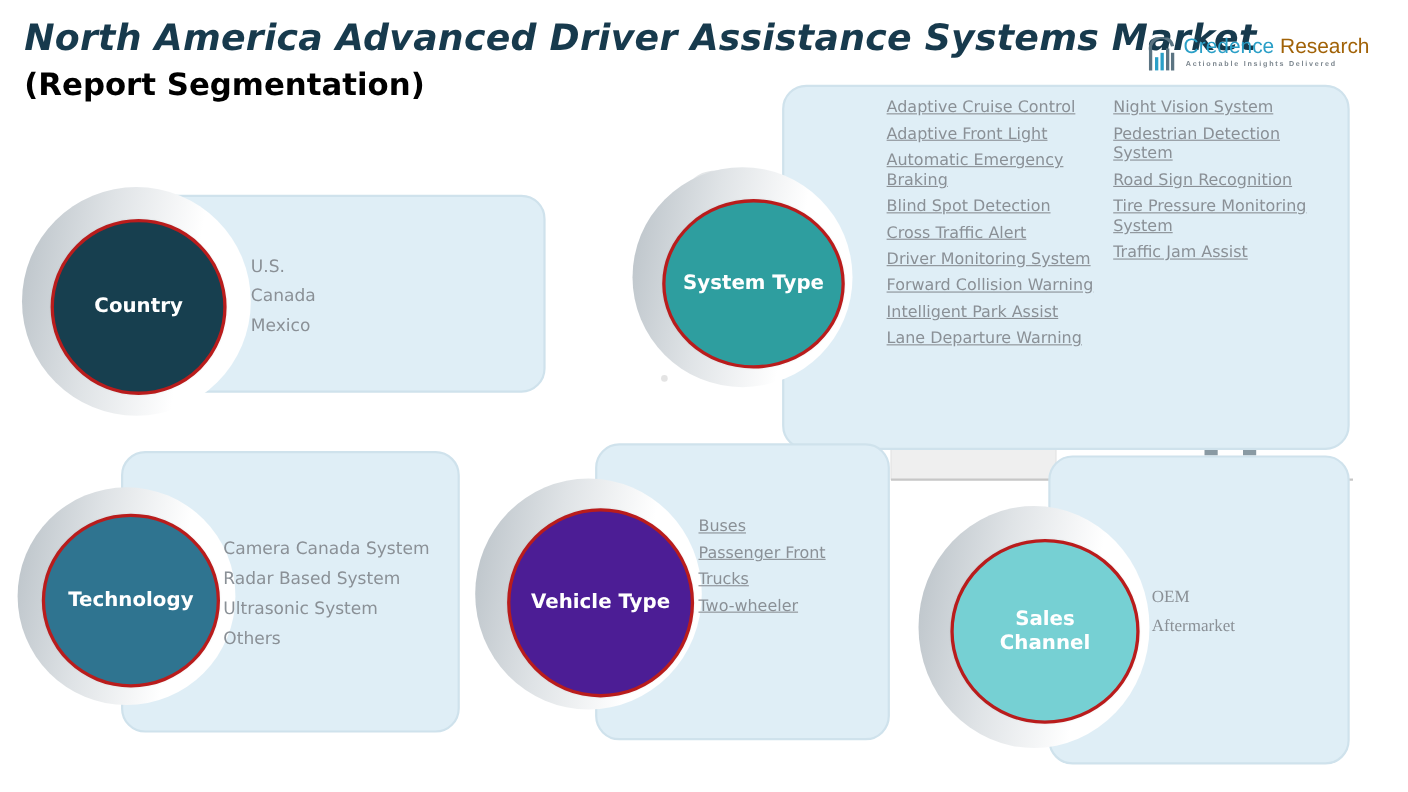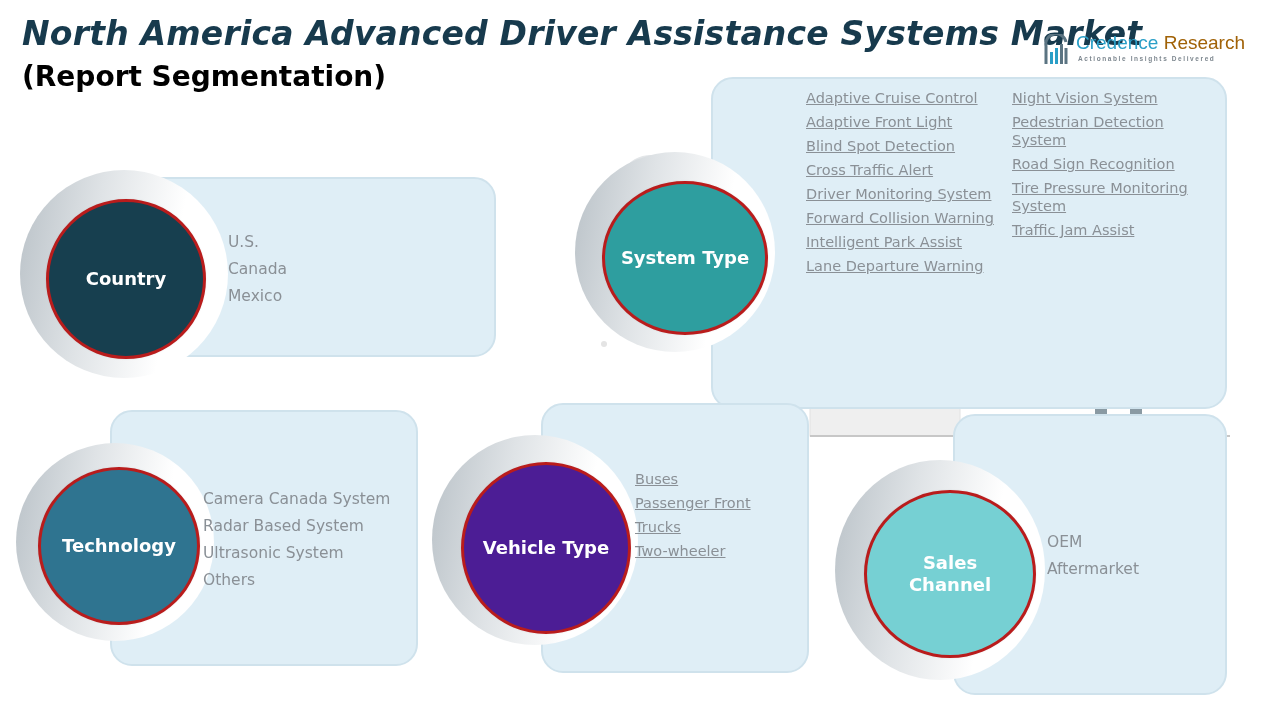--- a/index.html
+++ b/index.html
@@ -91,20 +91,21 @@
 
 <div>
   <div class="panel" style="left:711px; top:77px; width:516px; height:332px;"></div>
   <div class="ring" style="left:575px; top:152px; width:200px; height:200px;"></div>
   <div class="circle" style="left:602px; top:181px; width:166px; height:154px; background:#2e9e9f;">
     <span>System Type</span>
   </div>
   <ul class="items tight" style="left:806px; top:89px; width:205px;">
     <li>Adaptive Cruise Control</li>
     <li>Adaptive Front Light</li>
+    <li style="width:185px;">Automatic Emergency Braking</li>
     <li>Blind Spot Detection</li>
     <li>Cross Traffic Alert</li>
     <li>Driver Monitoring System</li>
     <li>Forward Collision Warning</li>
     <li>Intelligent Park Assist</li>
     <li>Lane Departure Warning</li>
   </ul>
   <ul class="items tight" style="left:1012px; top:89px; width:195px;">
     <li>Night Vision System</li>
     <li style="width:175px;">Pedestrian Detection System</li>
@@ -144,17 +145,17 @@
 
 <div>
   <div class="panel" style="left:953px; top:414px; width:274px; height:281px;"></div>
   <div class="ring" style="left:835px; top:460px; width:210px; height:220px;"></div>
   <div class="circle" style="left:864px; top:490px; width:172px; height:168px; background:#76d0d3;">
     <span>
       <span>Sales</span><br>
       <span>Channel</span>
     </span>
   </div>
-  <ul class="items" style="left:1047px; top:533px;">
+  <ul class="items" style="left:1047px; top:533px;font-family:Liberation Serif, serif;">
     <li>OEM</li>
     <li>Aftermarket</li>
   </ul>
 </div>
 
 </body></html>

